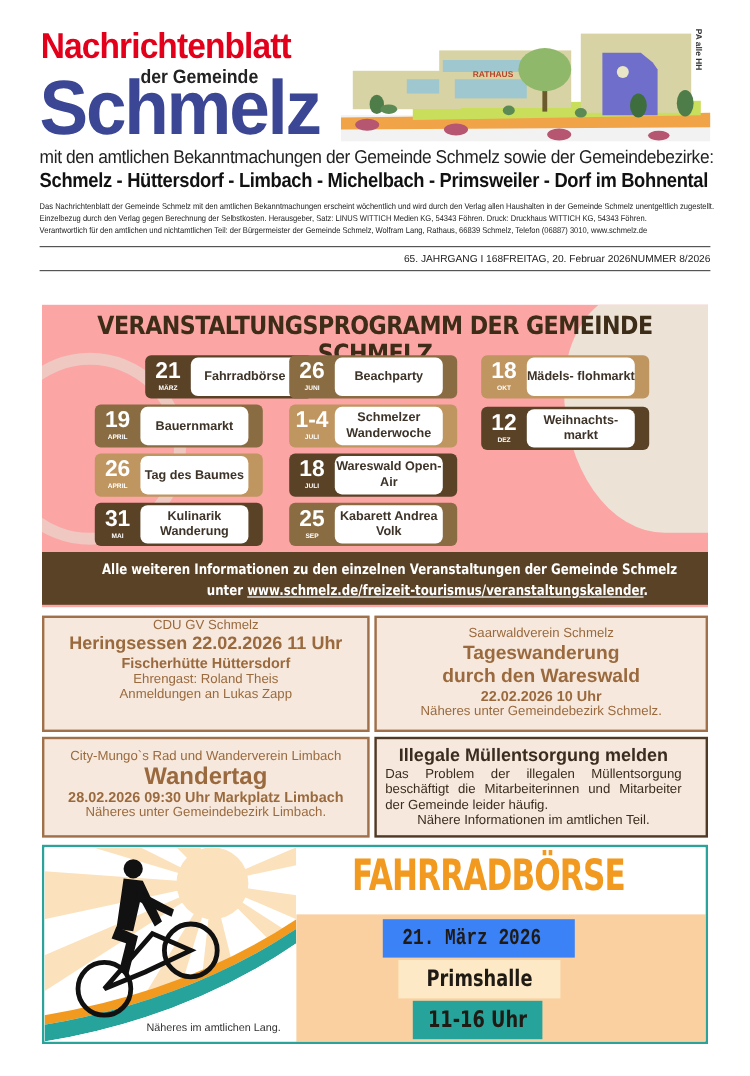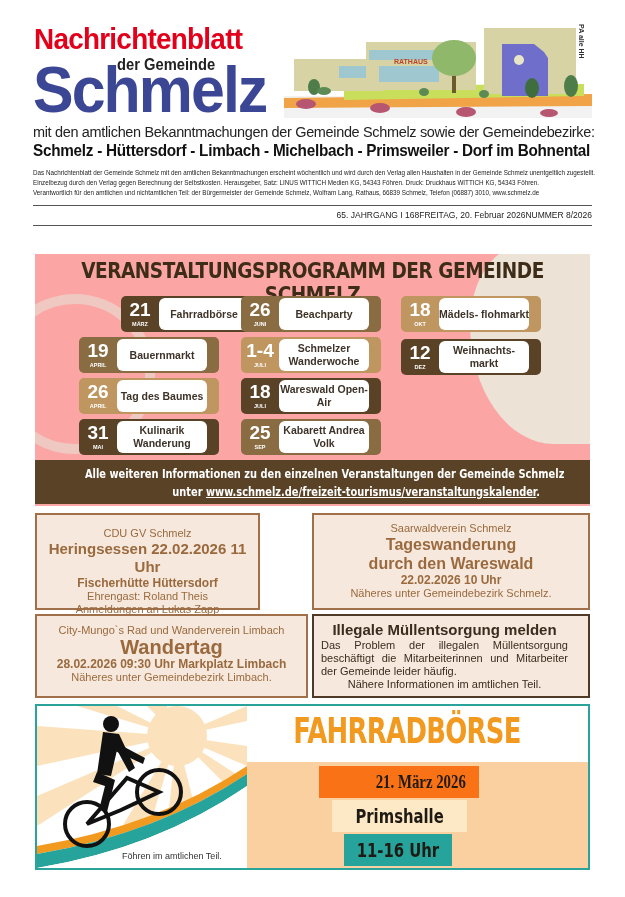--- a/index.html
+++ b/index.html
@@ -39,35 +39,35 @@
 
   .program-footer { position: absolute; left: 0; top: 206px; width: 555px; height: 44px; background: #5a4227; color: #fff; text-align: right; font-family: "DejaVu Sans", sans-serif; font-weight: bold; font-size: 12px; line-height: 18px; padding-top: 5px; }
   .program-footer span.line { display: block; transform: scaleX(0.82); transform-origin: center top; white-space: nowrap; }
   .program-footer a { color: #fff; text-decoration: underline; }
 
   
   .box { position: absolute; background: #f6e8dc; border: 2px solid #a0704a; text-align: center; color: #9a6a3e; }
   .box .small { font-size: 11px; line-height: 13px; }
   .box .big { font-size: 15px; font-weight: bold; line-height: 18px; }
   .box .bold { font-size: 12px; font-weight: bold; line-height: 14px; }
-  .box-cdu { left: 35px; top: 513px; width: 225px; height: 97px; padding-top: 12px; }
+  .box-cdu { left: 35px; top: 513px; width: 273px; height: 97px; }
   .box-saar { left: 312px; top: 513px; width: 278px; height: 97px; padding-top: 7px; }
   .box-city { left: 35px; top: 614px; width: 273px; height: 84px; padding-top: 8px; }
   .box-mull { left: 312px; top: 614px; width: 278px; height: 84px; padding: 5px 20px 0 7px; border-color: #4e3a26; color: #3a2c1e; }
   .box-mull .title { font-size: 15px; font-weight: bold; line-height: 18px; }
   .box-mull .body { font-size: 11px; line-height: 13px; text-align: justify; text-align-last: left; }
   .box-mull .more { font-size: 11px; line-height: 13px; text-align: center; }
 
   
   .ad { position: absolute; left: 35px; top: 704px; width: 555px; height: 166px; border: 2px solid #2aa39a; background: #fff; overflow: hidden; }
   .ad-left { position: absolute; left: 0; top: 0; width: 210px; height: 162px; background: #fff; overflow: hidden; }
   .ad-right-top { position: absolute; left: 210px; top: 0; width: 341px; height: 56px; background: #ffffff; }
   .ad-right-bot { position: absolute; left: 210px; top: 56px; width: 341px; height: 106px; background: #fbd0a0; }
   .ad-title { position: absolute; left: 210px; top: 4px; width: 320px; text-align: center; font-family: "DejaVu Sans", sans-serif; font-weight: bold; font-size: 36px; color: #f29a1f; letter-spacing: -1px; transform: scaleX(0.72); transform-origin: center top; }
-  .ad-date { position: absolute; left: 282px; top: 60px; width: 160px; height: 32px; background: #f97316; color: #1f1a14; text-align: right; font-family: Liberation Serif, serif; font-weight: bold; font-size: 19px; line-height: 32px; }
+  .ad-date { position: absolute; left: 282px; top: 60px; width: 160px; height: 32px; background: #3b82f6; color: #1f1a14; text-align: left; font-family: Liberation Mono, monospace; font-weight: bold; font-size: 19px; line-height: 32px; }
   .ad-date span, .ad-place span, .ad-time span { display: inline-block; transform: scaleX(0.78); }
   .ad-place { position: absolute; left: 295px; top: 94px; width: 135px; height: 32px; background: #fde9c5; color: #1f1a14; text-align: center; font-family: "DejaVu Sans", sans-serif; font-weight: bold; font-size: 19px; line-height: 32px; }
   .ad-time { position: absolute; left: 307px; top: 128px; width: 108px; height: 32px; background: #26a39a; color: #1f1a14; text-align: center; font-family: "DejaVu Sans", sans-serif; font-weight: bold; font-size: 19px; line-height: 32px; }
   .ad-note { position: absolute; left: 85px; top: 145px; font-size: 9px; color: #333; }
 </style>
 </head>
 <body>
 
 <div class="masthead">
   <div class="title-red">Nachrichtenblatt</div>
@@ -266,20 +266,20 @@
       <circle cx="122" cy="86" r="22"></circle>
     </g>
     <g fill="#111">
       <circle cx="74" cy="18" r="8"></circle>
       <path d="M66 26 L82 28 L98 62 L92 66 L80 44 L74 70 L60 68 Z"></path>
       <path d="M78 36 L108 52 L106 58 L76 44 Z"></path>
       <path d="M60 66 L78 74 L70 106 L62 104 L68 80 L56 76 Z"></path>
       <polygon points="50,118 90,72 122,86 84,104" fill="none" stroke="#111" stroke-width="4"></polygon>
     </g>
   </svg>
-  <div class="ad-note">Föhren im amtlichen Teil.</div>
+  <div class="ad-note">Näheres im amtlichen Lang.</div>
   <div class="ad-right-top"></div>
   <div class="ad-right-bot"></div>
   <div class="ad-title">FAHRRADBÖRSE</div>
   <div class="ad-date"><span>21. März 2026</span></div>
   <div class="ad-place"><span>Primshalle</span></div>
   <div class="ad-time"><span>11-16 Uhr</span></div>
 </div>
 
 </body></html>

